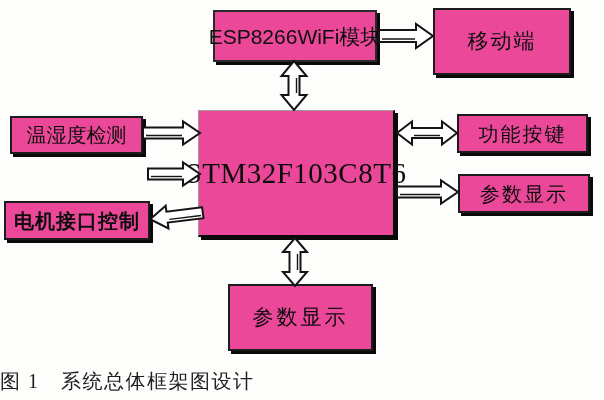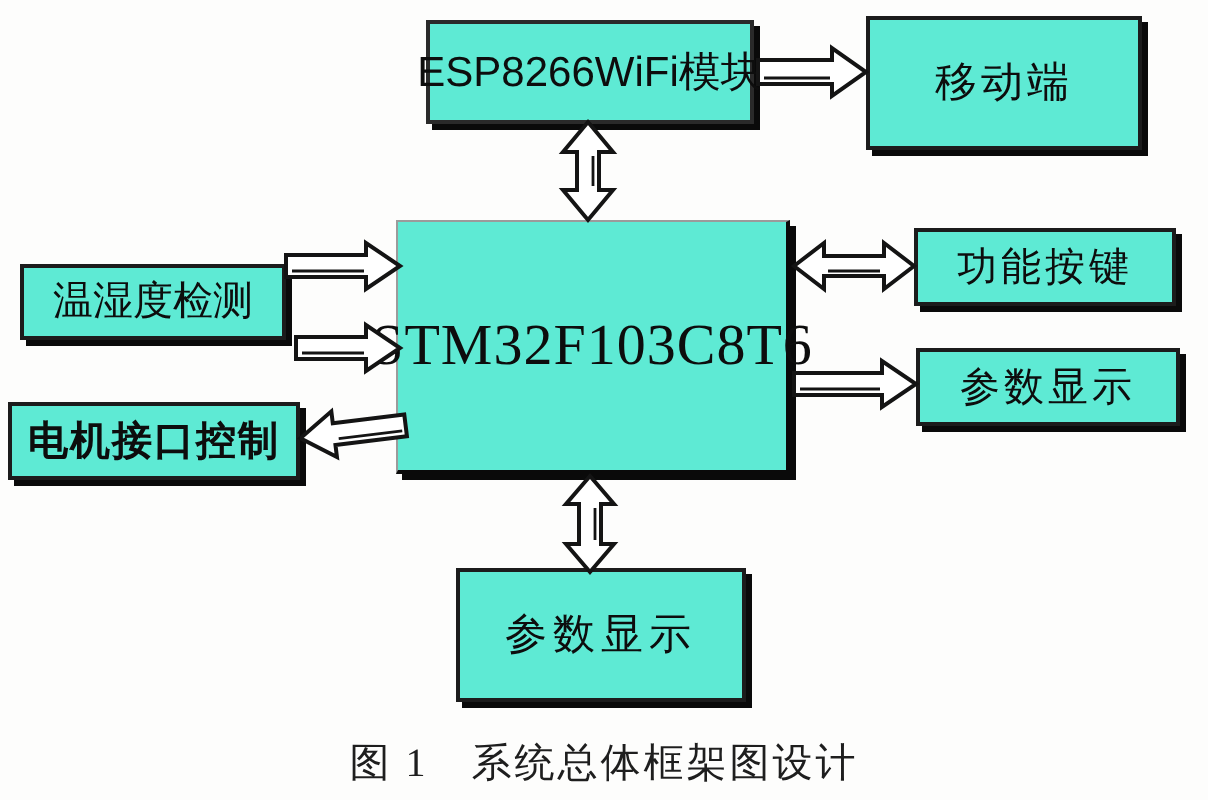--- a/index.html
+++ b/index.html
@@ -1,38 +1,38 @@
 <!DOCTYPE html>
 <html><head>
 <meta charset="utf-8">
 <style>
   html,body{margin:0;padding:0;background:#e9e9e9;}
   .stage{
     position:relative;width:604px;height:400px;background:#fdfdfc;overflow:hidden;
     font-family:"Liberation Serif","DejaVu Serif",serif;color:#0d0d0d;
   }
   .box{
-    position:absolute;box-sizing:border-box;background:#5eead4;
+    position:absolute;box-sizing:border-box;background:#ec4899;
     border:2px solid #1c1c1c;box-shadow:3px 3px 0 0 #0a0a0a;
     display:flex;align-items:center;justify-content:center;
     white-space:nowrap;line-height:1;
   }
   #node-esp8266{left:213px;top:10px;width:164px;height:52px;font-size:21px;
     font-family:"Liberation Sans","DejaVu Sans",sans-serif;border-color:#2a2a2a;}
   #node-mobile{left:433px;top:8px;width:138px;height:67px;font-size:21px;letter-spacing:2px;}
-  #node-temp{left:10px;top:132px;width:133px;height:38px;font-size:20px;}
+  #node-temp{left:10px;top:116px;width:133px;height:38px;font-size:20px;}
   #node-pm25{left:14px;top:157px;width:131px;height:38px;font-size:20px;}
   #node-motor{left:4px;top:201px;width:146px;height:39px;font-size:20px;letter-spacing:1px;font-weight:bold;}
   #node-mcu{left:198px;top:110px;width:197px;height:127px;font-size:29px;letter-spacing:.5px;
     border-width:1px 2px 2px 1px;border-color:#9b9b9b #0a0a0a #0a0a0a #9b9b9b;}
   #node-keys{left:457px;top:114px;width:131px;height:39px;font-size:20px;letter-spacing:2px;}
   #node-display{left:458px;top:174px;width:132px;height:39px;font-size:20px;letter-spacing:2px;}
   #node-alarm{left:228px;top:284px;width:145px;height:67px;font-size:21px;letter-spacing:3px;}
   .caption{
-    position:absolute;left:0;right:0;top:368px;text-align:center;
+    position:absolute;left:0;right:0;top:368px;text-align:left;
     font-size:20px;color:#1e1e1e;letter-spacing:1.5px;
   }
   svg.arrows{position:absolute;left:0;top:0;width:604px;height:400px;pointer-events:none;}
   svg.arrows polygon{fill:#ffffff;stroke:#141414;stroke-width:2;stroke-linejoin:miter;}
   svg.arrows line{stroke:#141414;stroke-width:1.4;}
 </style>
 </head>
 <body>
 
 <div class="stage">

